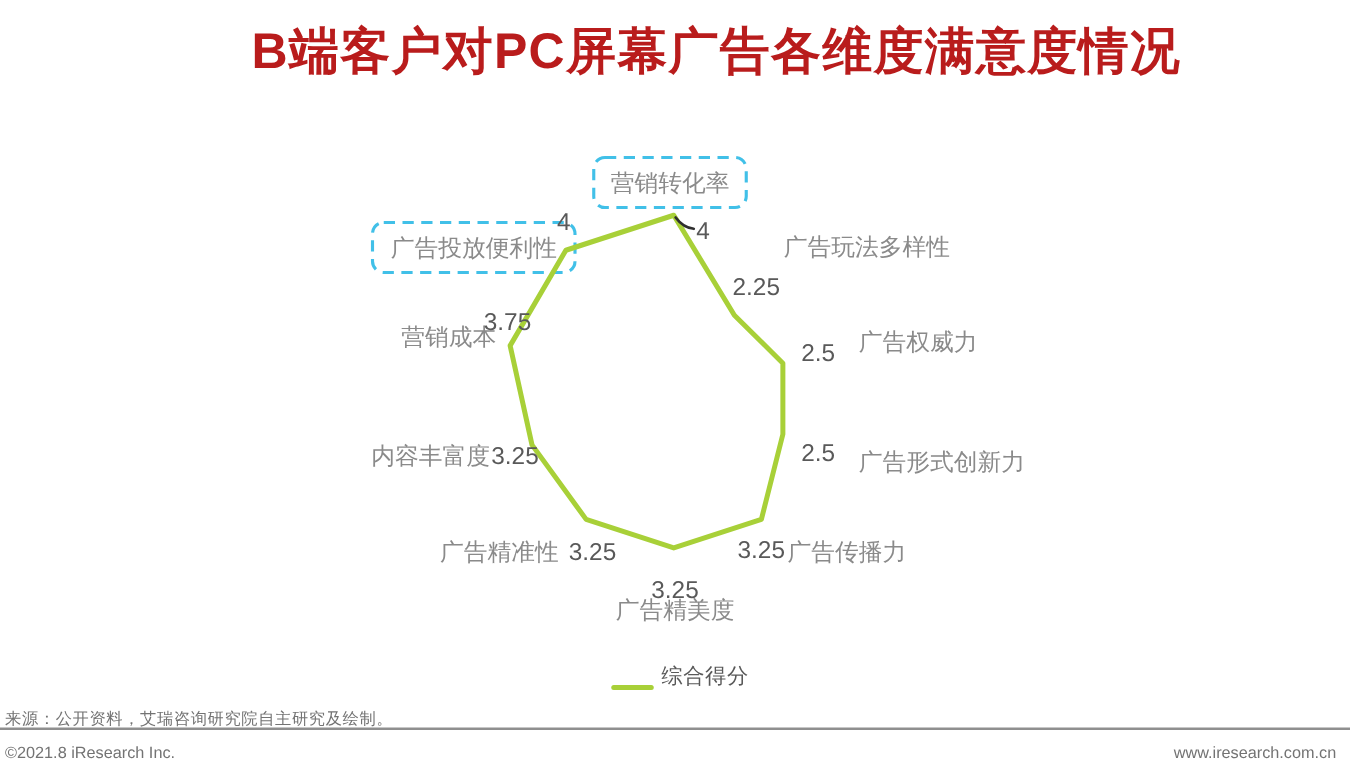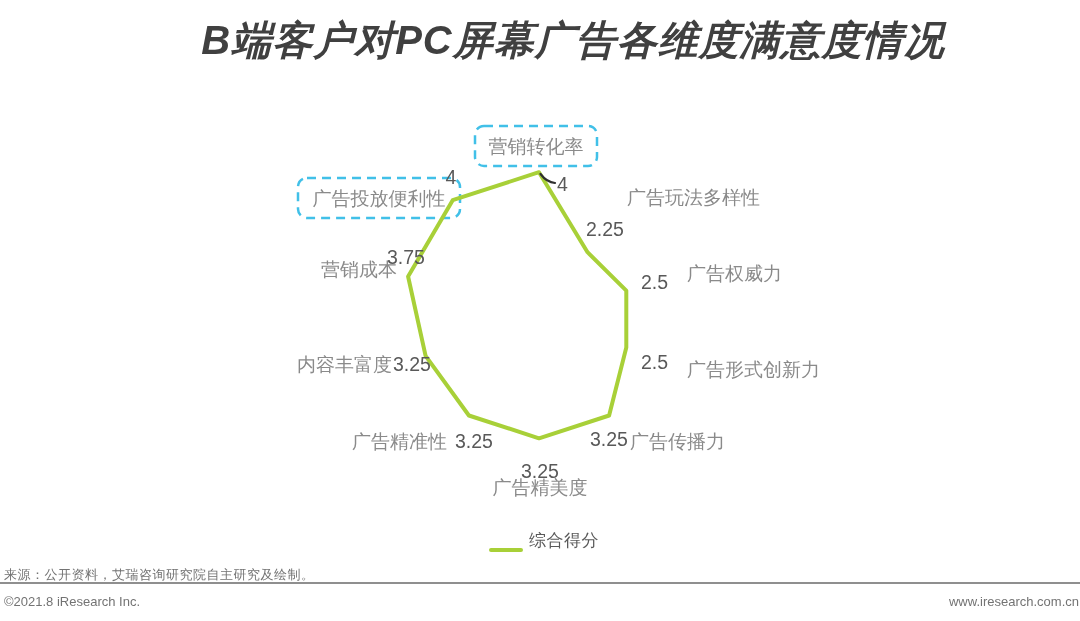--- a/index.html
+++ b/index.html
@@ -14,23 +14,22 @@
     position: absolute;
     top: 13px; left: 0;
     width: 100%;
     margin: 0;
     box-sizing: border-box;
     padding-left: 66px;
     text-align: center;
     font-size: 40px;
     font-weight: 700;
     letter-spacing: 1px;
-    color: #404040;
+    color: #b91c1c;
     white-space: nowrap;
-    font-style: italic;
   }
   svg.chart {
     position: absolute;
     top: 0; left: 0;
     width: 1080px; height: 621px;
   }
   svg.chart text { font-family: "Liberation Sans", sans-serif; }
   .cat-label { font-size: 19px; }
   .val-label { font-size: 19.5px; }
   .legend {
@@ -61,21 +60,21 @@
     position: absolute;
     left: 0; top: 582px;
     width: 1080px; height: 0;
     border-top: 2px solid #8f8f8f;
   }
   .footer-row {
     position: absolute;
     left: 0; top: 594px;
     width: 1080px;
     box-sizing: border-box;
-    padding: 0 1px 0 4px;
+    padding: 0 11px 0 4px;
     display: flex;
     justify-content: space-between;
     font-size: 13px;
     color: #737373;
   }
 </style>
 </head>
 <body>
 
 <div class="page">

